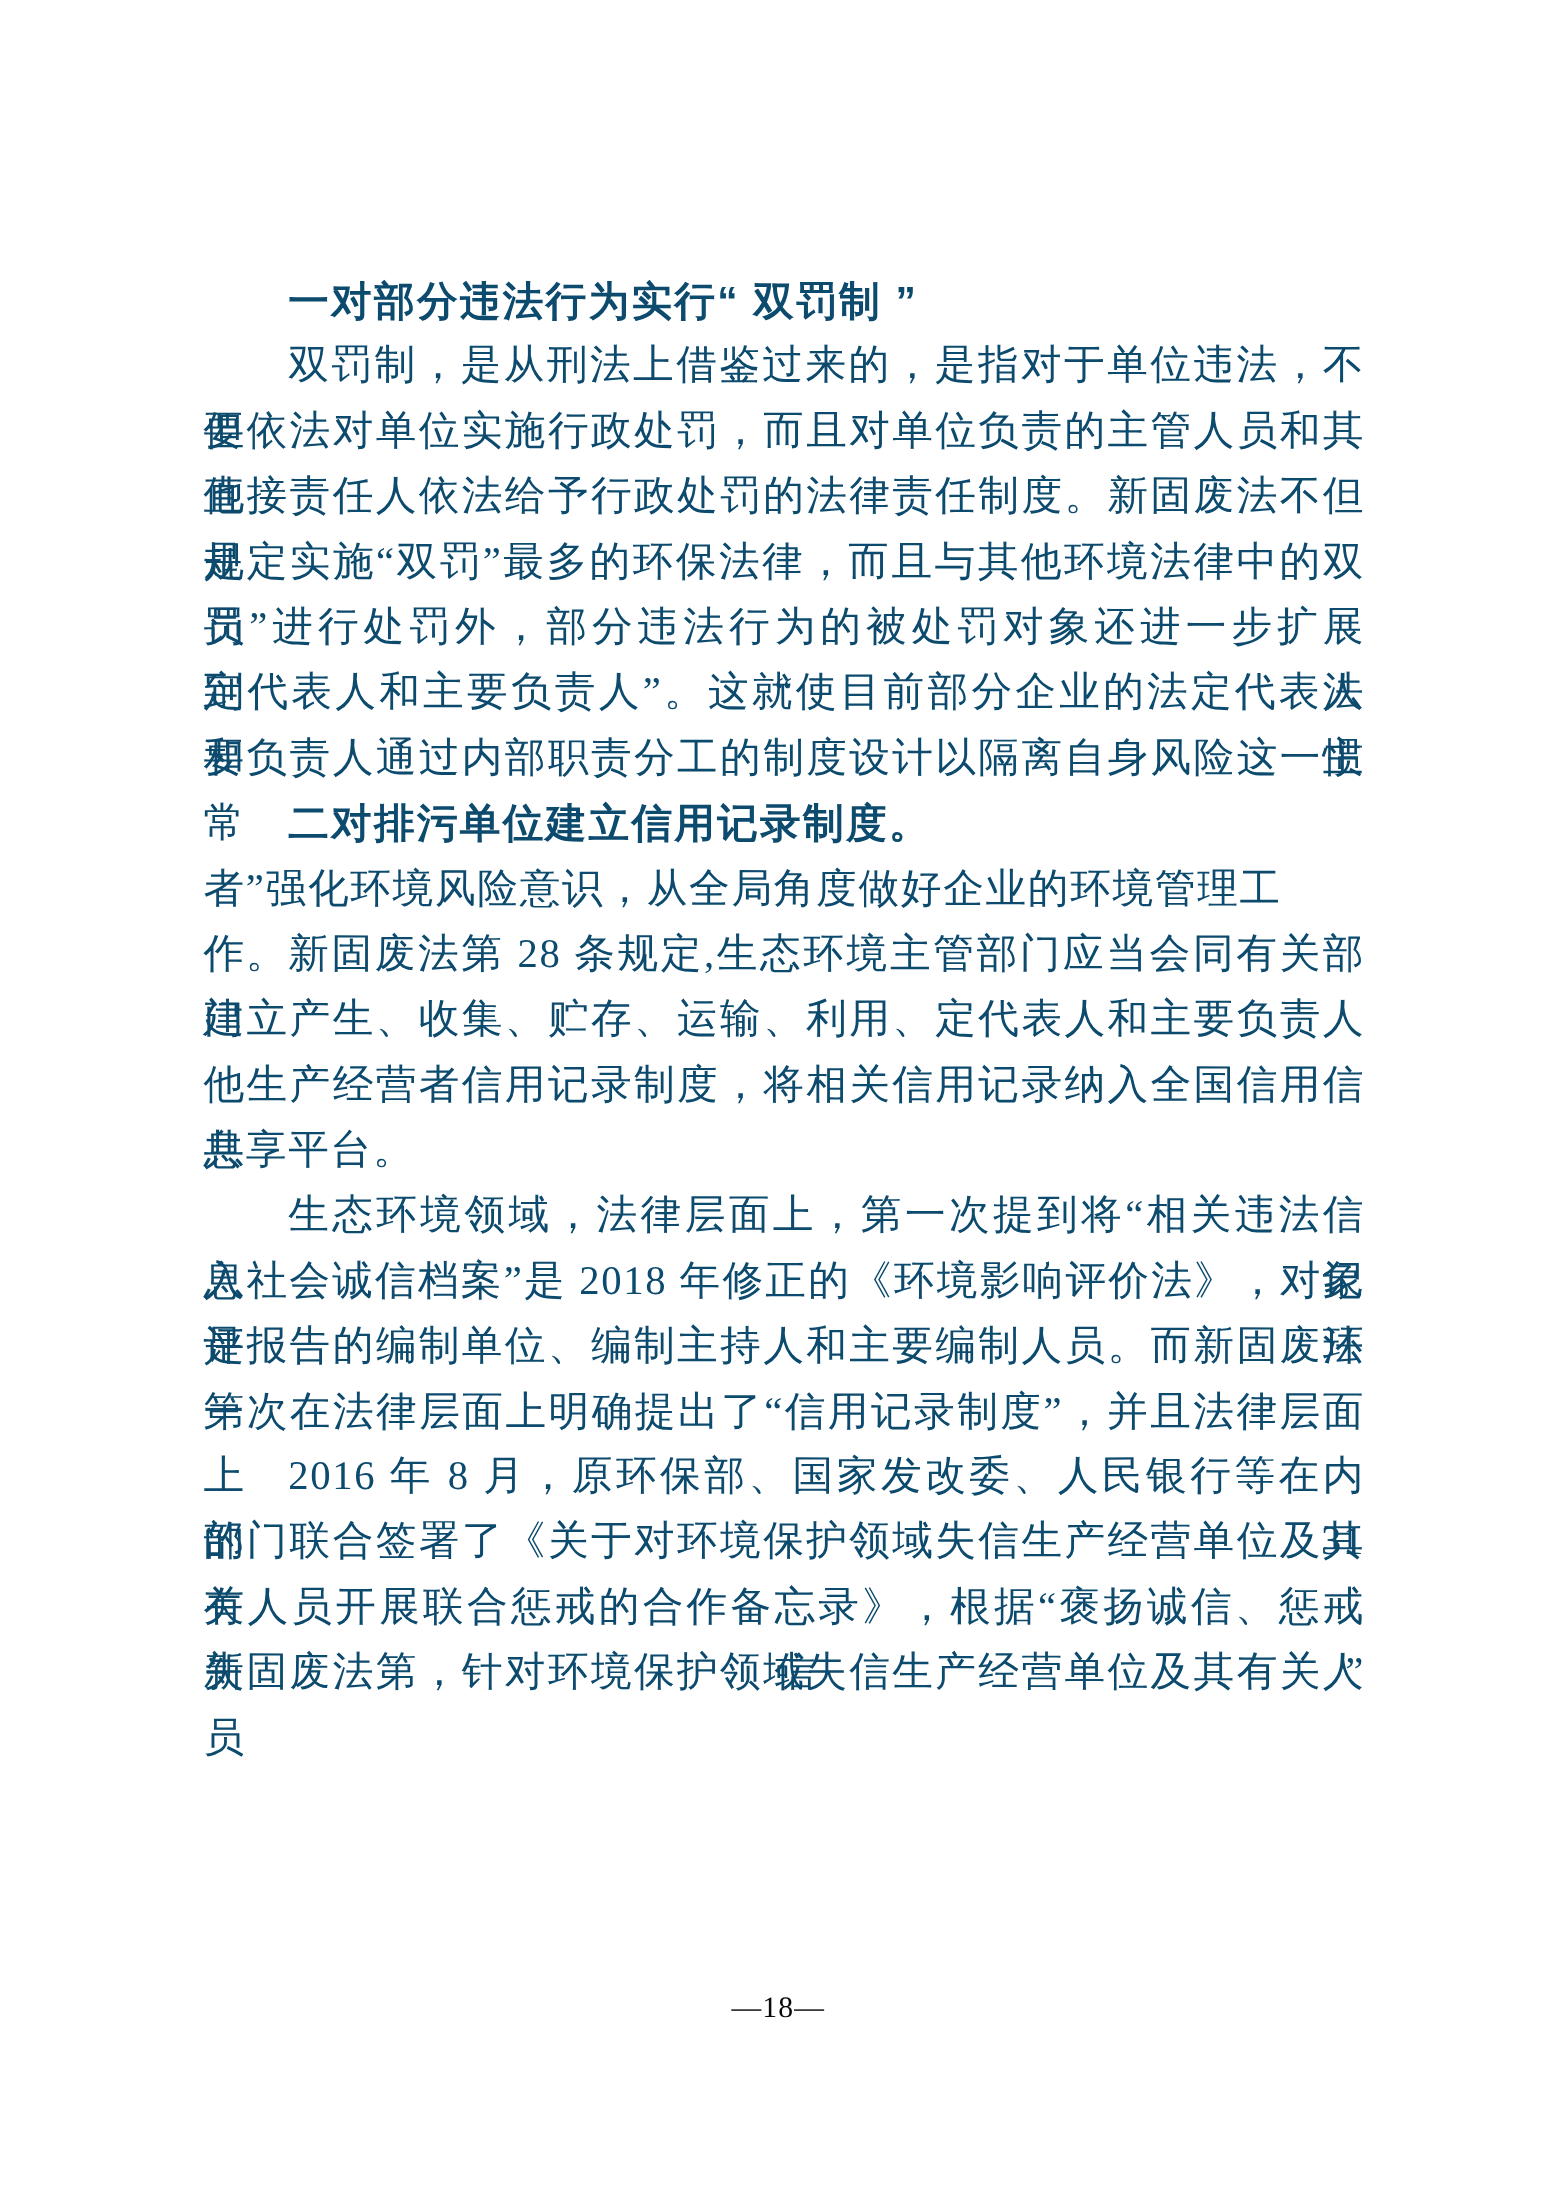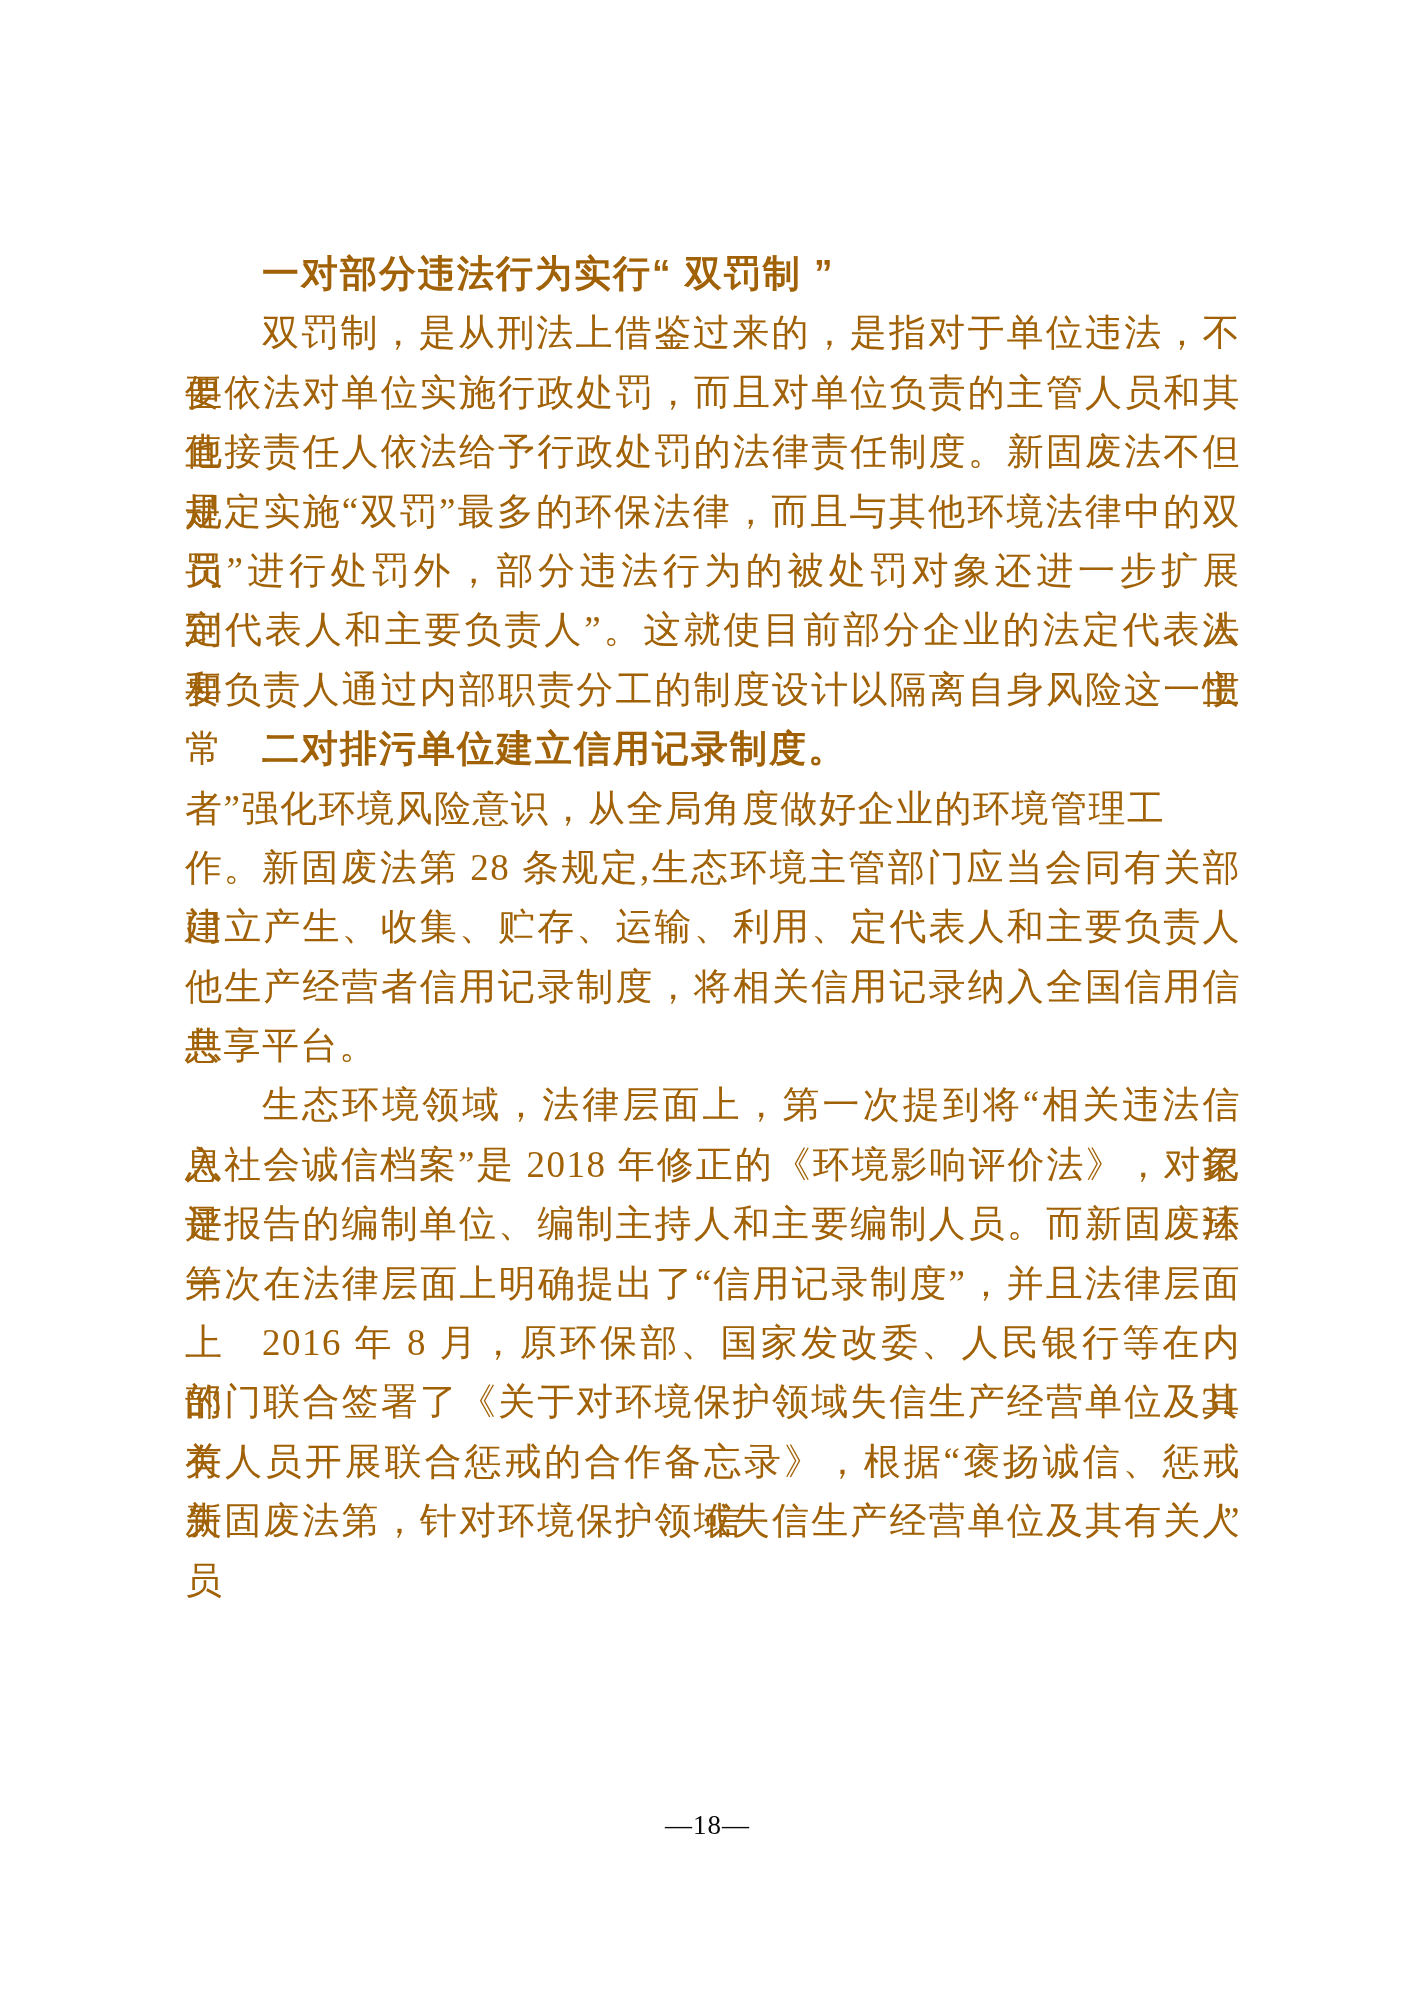--- a/index.html
+++ b/index.html
@@ -19,21 +19,21 @@
     position: absolute;
     left: 185px;
     top: 244px;
     width: 1056px;
   }
   .line {
     display: block;
     height: 59.4px;
     line-height: 59.4px;
     font-size: 37px;
-    color: #a16207;
+    color: #0c4a6e;
     white-space: normal;
     overflow: visible;
   }
   .line.body {
     font-family: "Liberation Serif", "DejaVu Serif", serif;
     letter-spacing: 1.5px;
   }
   .line.heading {
     font-family: "Liberation Sans", "DejaVu Sans", sans-serif;
     font-weight: 700;

